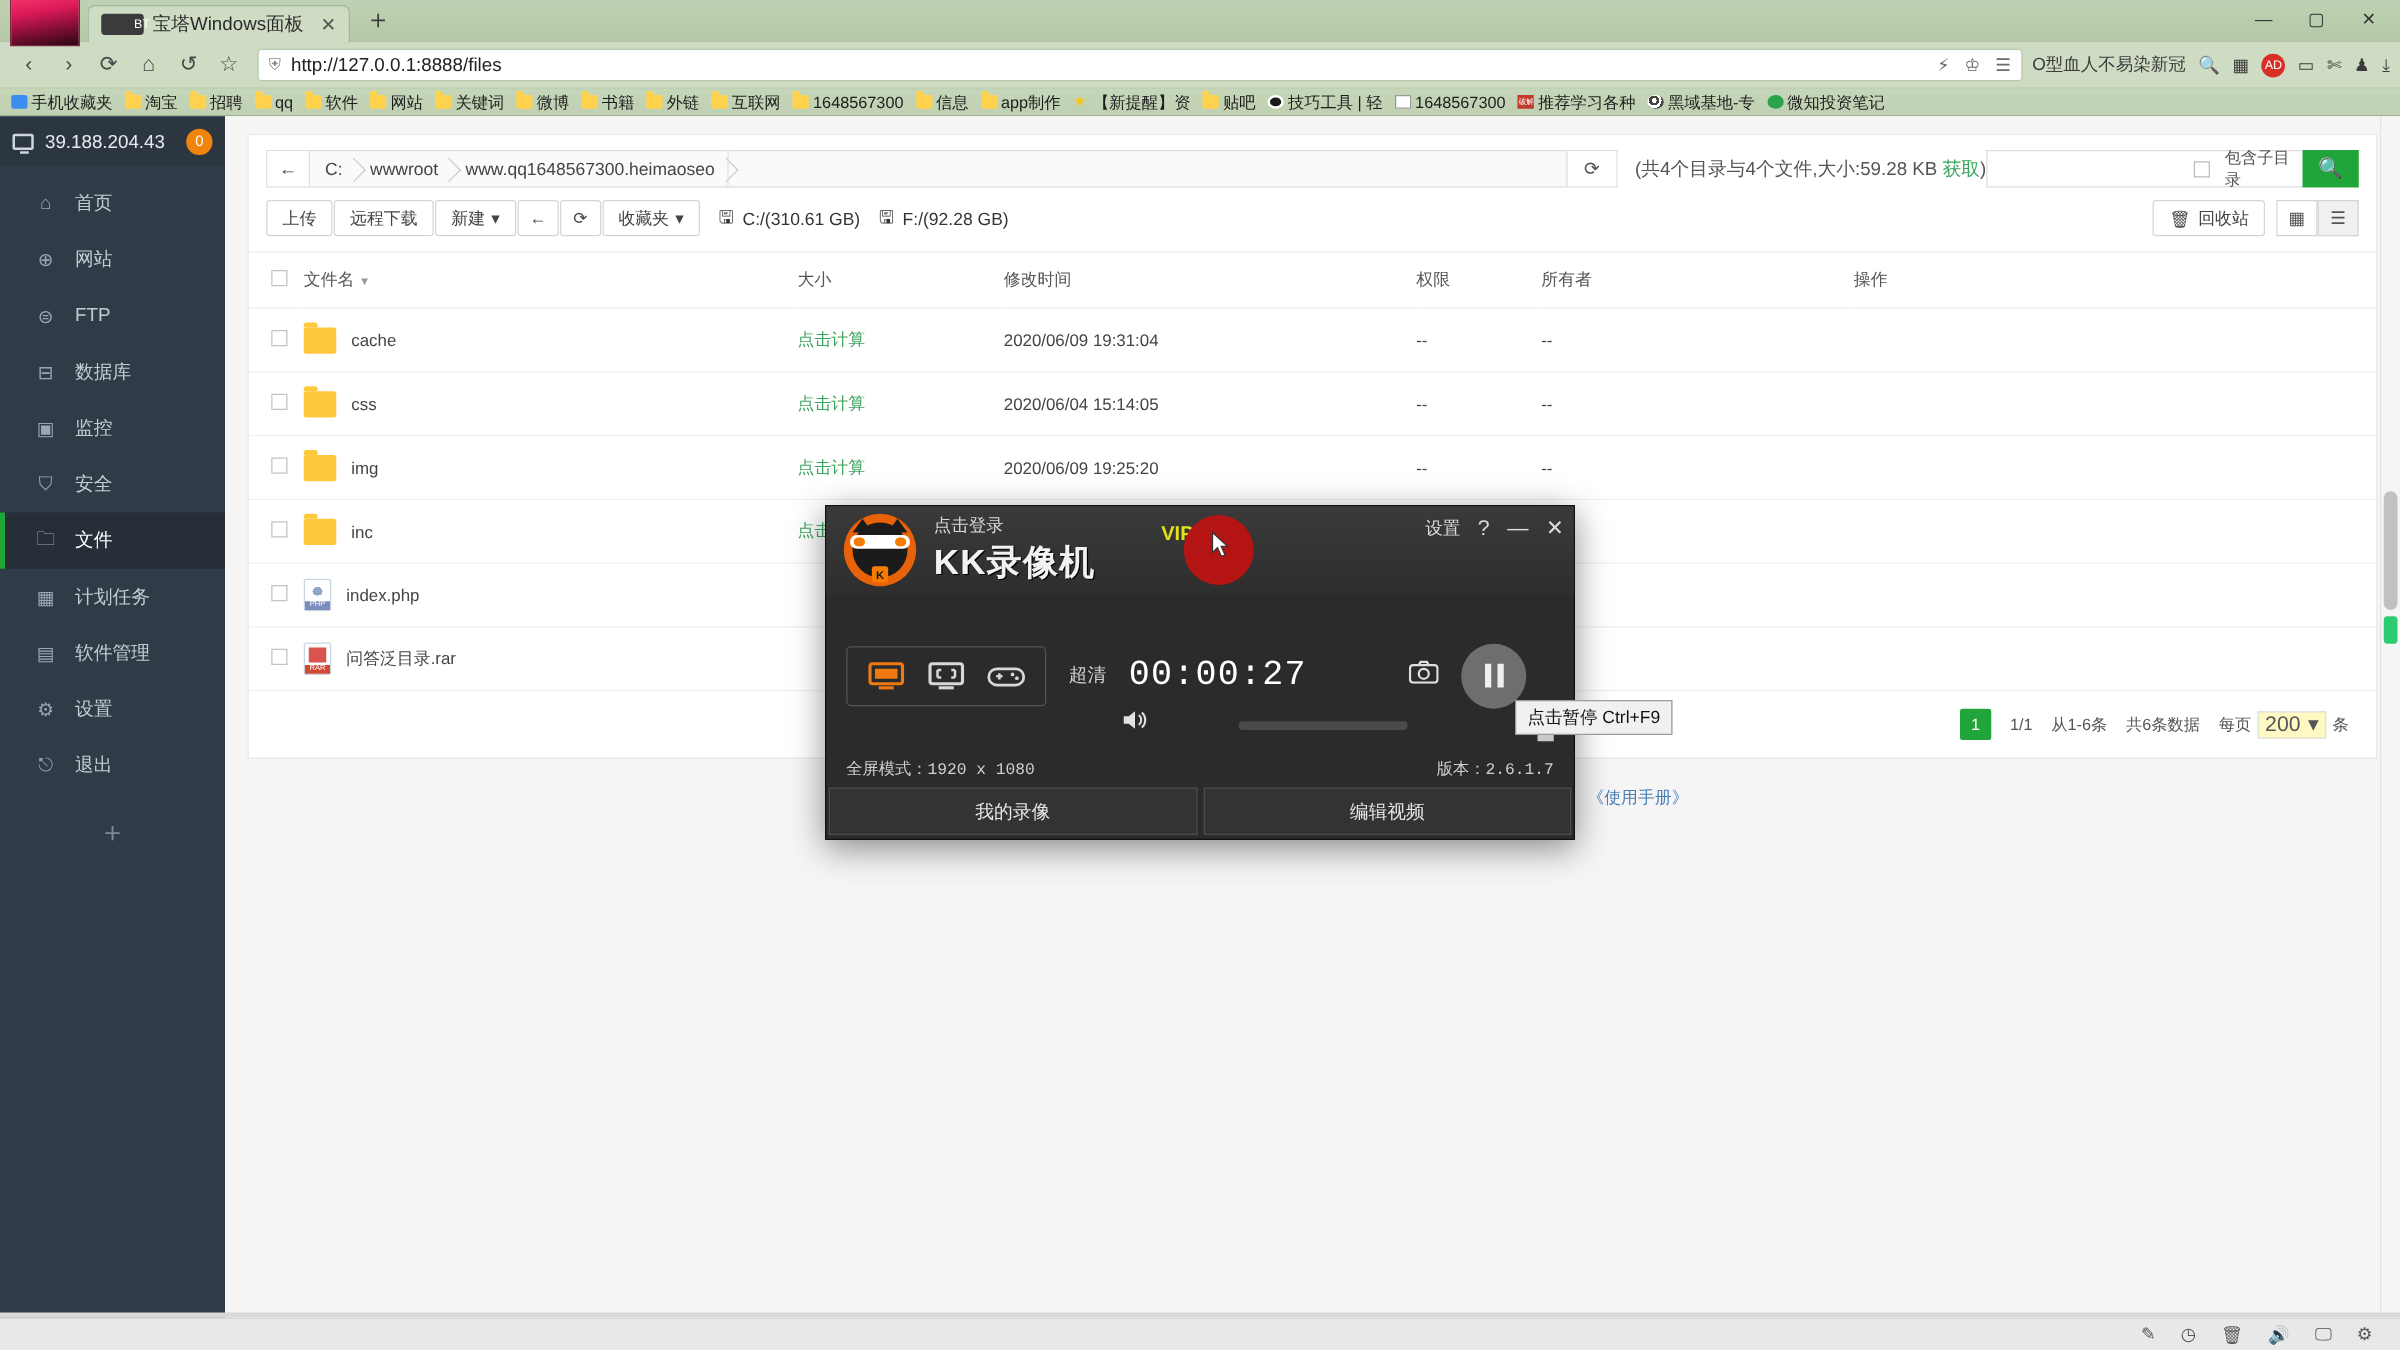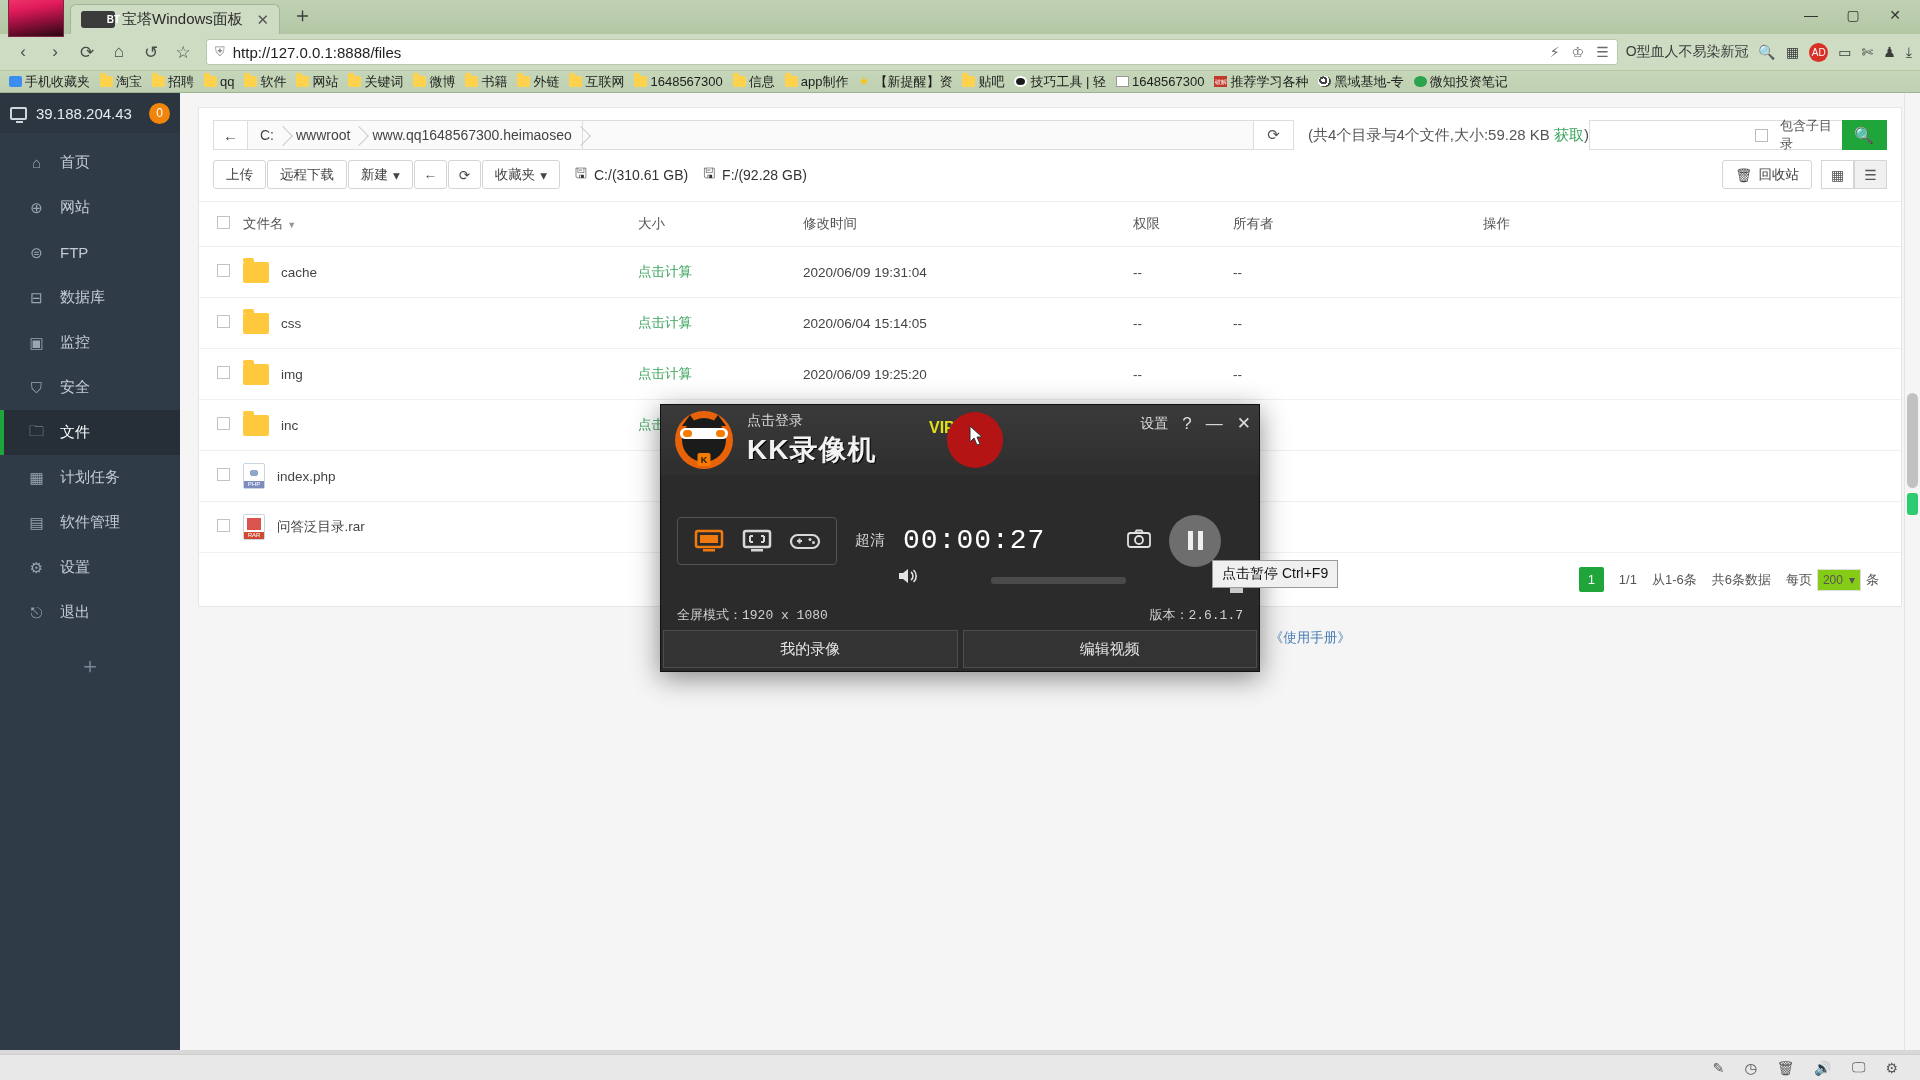--- a/index.html
+++ b/index.html
@@ -28,21 +28,21 @@
   .tab {
     height:30px; min-width:210px; max-width:230px;
     background:#cfdcc4;
     border:1px solid #a3b797; border-bottom:none;
     border-radius:6px 6px 0 0;
     display:flex; align-items:center; gap:7px; padding:0 8px 0 10px;
     font-size:15px; color:#2b2b2b;
   }
   .tab .favicon {
     width:34px;height:17px;background:#3b3b3b;color:#fff;border-radius:3px;
-    font-size:10px;font-weight:bold;display:flex;align-items:center;justify-content:center;
+    font-size:10px;font-weight:normal;display:flex;align-items:center;justify-content:center;
     flex:0 0 auto;
     padding-left:31px;
   }
   .tab .tab-title { flex:1 1 auto; white-space:nowrap; overflow:hidden; text-overflow:ellipsis; }
   .tab .tab-close { color:#555; font-size:15px; padding:0 2px; }
   .newtab { font-size:21px; color:#3c3c3c; padding:0 12px 4px 12px; align-self:center; }
   .wincontrols {
     position:absolute; right:4px; top:2px; display:flex; gap:0; align-items:center;
   }
   .wincontrols span { width:42px;height:26px;display:flex;align-items:center;justify-content:center;font-size:14px;color:#333; }
@@ -147,21 +147,21 @@
   .ico-file.rar .badge { background:#d04a33; }
   .ico-file .inner { position:absolute;top:3px;left:3px;right:3px;height:12px; }
   .ico-file.php .inner { background:radial-gradient(ellipse at center,#8ea7c9 0 40%,transparent 41%); }
   .ico-file.rar .inner { background:#d9534f; }
   .calc { color:#3ba55d; }
   .sortcaret { font-size:9px; color:#999; }
 
   .pagerow { display:flex; align-items:center; justify-content:flex-end; gap:0; padding:14px 22px; font-size:13px; color:#555; }
   .pg-num { width:25px;height:25px;background:#20a53a;color:#fff;display:flex;align-items:center;justify-content:center;border-radius:2px;font-size:13px; }
   .pg-i { margin-left:15px; }
-  .pg-sel { border:1px solid #ddd; height:22px; display:flex;align-items:center; padding:0 5px; gap:6px; margin:0 5px; font-size:12px; background:#84cc16;}
+  .pg-sel { border:1px solid #ddd; height:22px; display:flex;align-items:center; padding:0 5px; gap:6px; margin:0 5px; font-size:17px; background:#fef9c3;}
 
   .footer { text-align:center; font-size:13.5px; color:#666; padding:22px 0; }
   .footer a { color:#3ba55d; text-decoration:none; }
   .footer .sep { color:#bbb; margin:0 6px; }
   .footer .manual { color:#4a7fb5; }
 
   
   .vsb { position:absolute; right:0; top:0; bottom:0; width:16px; background:#f5f5f5; border-left:1px solid #e4e4e4; }
   .vsb .thumb { position:absolute; right:2px; top:300px; width:11px; height:95px; background:#c1c1c1; border-radius:6px; }
   .vsb .grn { position:absolute; right:2px; top:400px; width:11px; height:22px; background:#2ecc71; border-radius:3px; }

